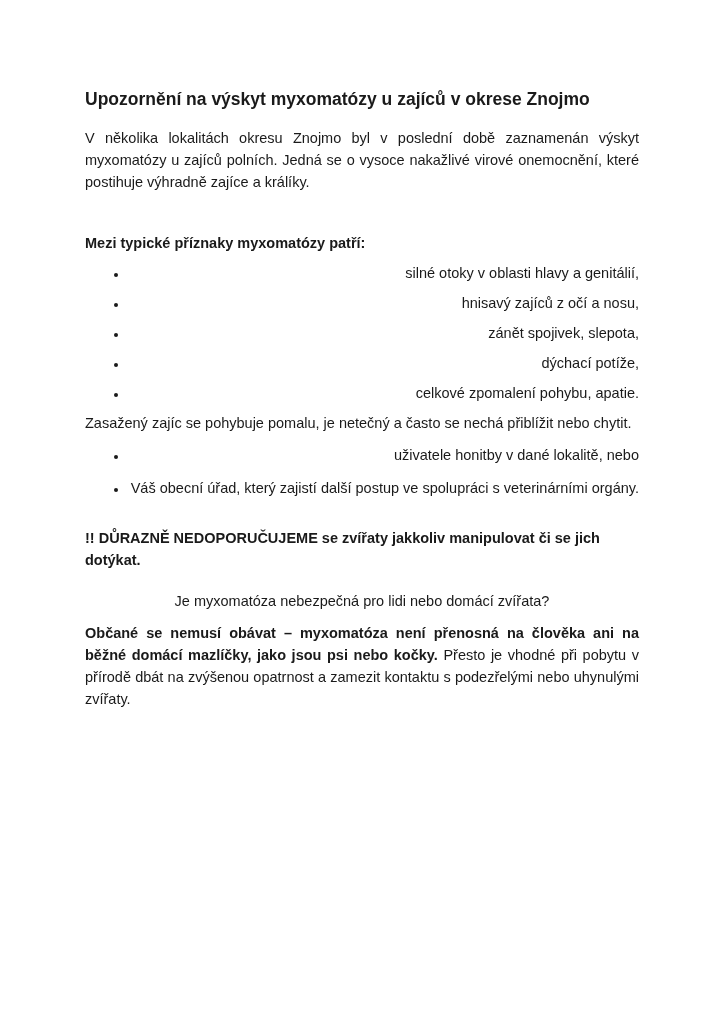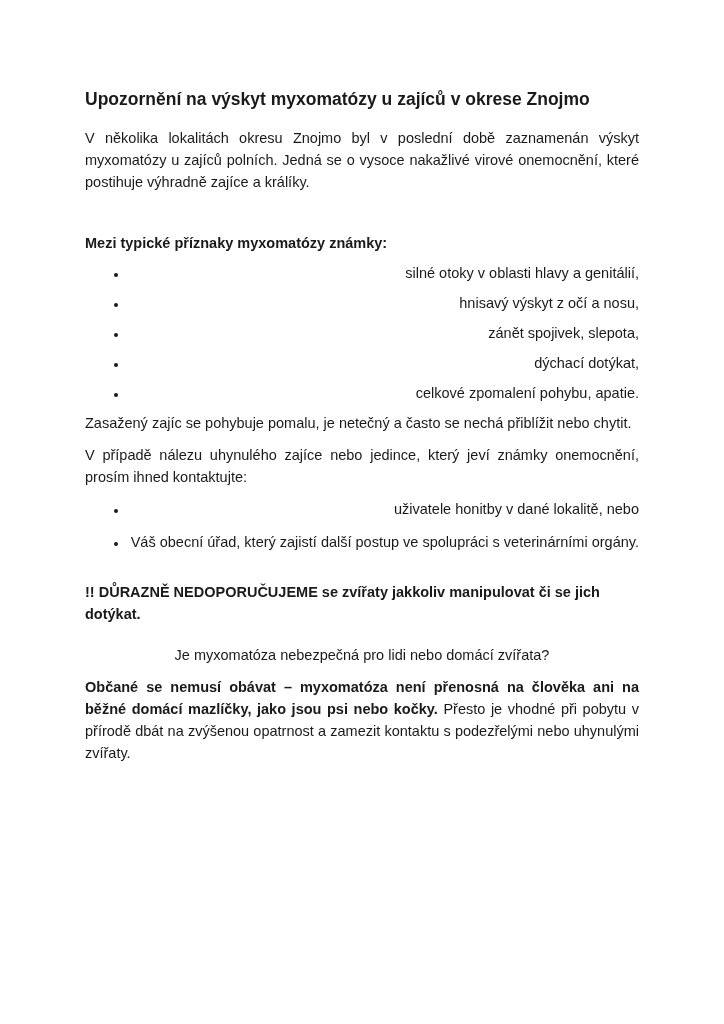--- a/index.html
+++ b/index.html
@@ -71,44 +71,43 @@
 </style>
 </head>
 <body>
 
 <div class="page">
 
   <h1 class="doc-title">Upozornění na výskyt myxomatózy u zajíců v okrese Znojmo</h1>
 
   <p class="justify">V několika lokalitách okresu Znojmo byl v poslední době zaznamenán výskyt myxomatózy u zajíců polních. Jedná se o vysoce nakažlivé virové onemocnění, které postihuje výhradně zajíce a králíky.</p>
 
-  <p class="section-heading">Mezi typické příznaky myxomatózy známky:</p>
+  <p class="section-heading">Mezi typické příznaky myxomatózy patří:</p>
 
   <ul class="doc-list">
     <li>
       <span>silné otoky v oblasti hlavy a genitálií,</span>
     </li>
     <li>
-      <span>hnisavý výskyt z očí a nosu,</span>
+      <span>hnisavý zajíců z očí a nosu,</span>
     </li>
     <li>
       <span>zánět spojivek, slepota,</span>
     </li>
     <li>
-      <span>dýchací dotýkat,</span>
+      <span>dýchací potíže,</span>
     </li>
     <li>
       <span>celkové zpomalení pohybu, apatie.</span>
     </li>
   </ul>
 
   <p>Zasažený zajíc se pohybuje pomalu, je netečný a často se nechá přiblížit nebo chytit.</p>
 
 
-  <p class="justify">V případě nálezu uhynulého zajíce nebo jedince, který jeví známky onemocnění, prosím ihned kontaktujte:</p>
 
   <ul class="doc-list contacts">
     <li>
       <span>uživatele honitby v dané lokalitě, nebo</span>
     </li>
     <li>
       <span>Váš obecní úřad, který zajistí další postup ve spolupráci s veterinárními orgány.</span>
     </li>
   </ul>
 

